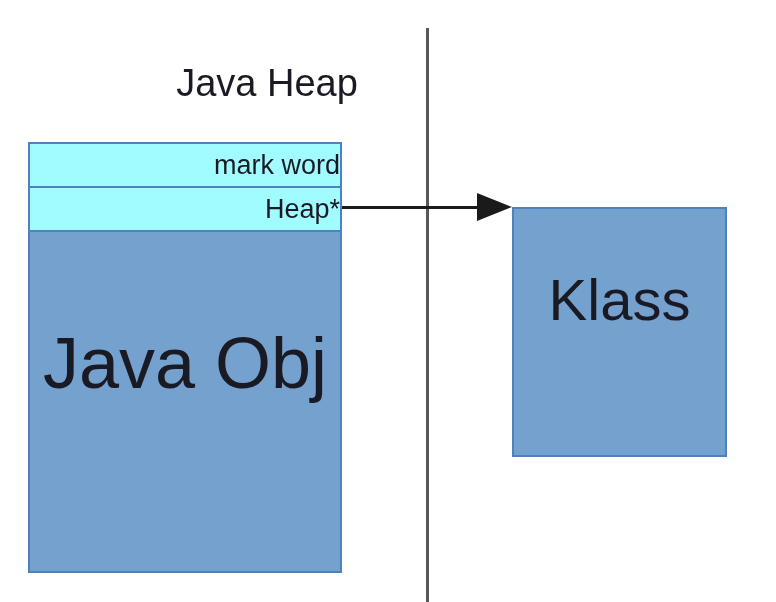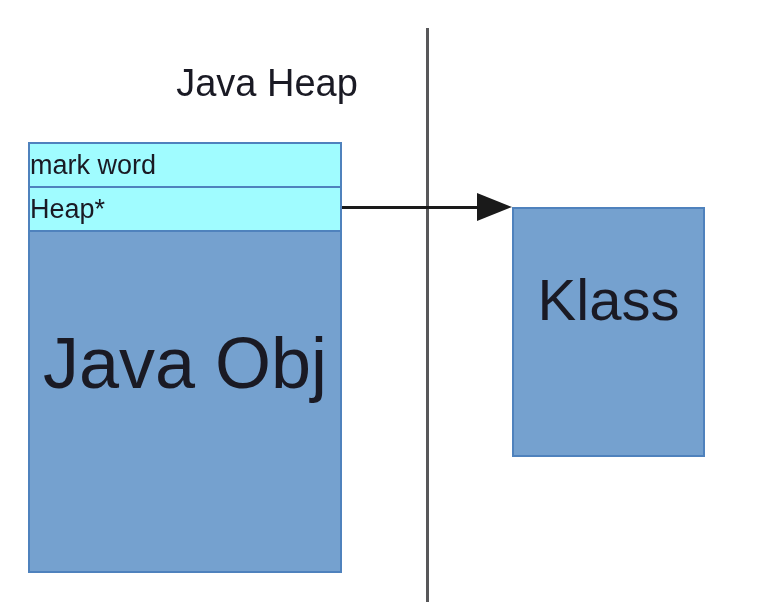--- a/index.html
+++ b/index.html
@@ -49,21 +49,21 @@
     flex-direction: column;
   }
   .heap-row {
     box-sizing: border-box;
     height: 44px;
     flex: 0 0 44px;
     background: var(--header-fill, #a0fcff);
     border-bottom: 2px solid var(--border, #4f82bd);
     display: flex;
     align-items: center;
-    justify-content: flex-start;
+    justify-content: flex-end;
     font-size: 27px;
   }
   .heap-body {
     flex: 1 1 auto;
     background: var(--body-fill, #75a1cf);
     display: flex;
     justify-content: center;
     align-items: flex-start;
   }
   .heap-body .big-label {
@@ -86,21 +86,21 @@
     width: 0;
     height: 0;
     border-top: 14px solid transparent;
     border-bottom: 14px solid transparent;
     border-left: 35px solid var(--arrow, #1a1a1a);
   }
   .klass-box {
     position: absolute;
     left: 512px;
     top: 207px;
-    width: 193px;
+    width: 215px;
     height: 250px;
     box-sizing: border-box;
     border: 2px solid var(--border, #4f82bd);
     background: var(--body-fill, #75a1cf);
     display: flex;
     justify-content: center;
     align-items: flex-start;
   }
   .klass-box .big-label {
     margin-top: 56px;

